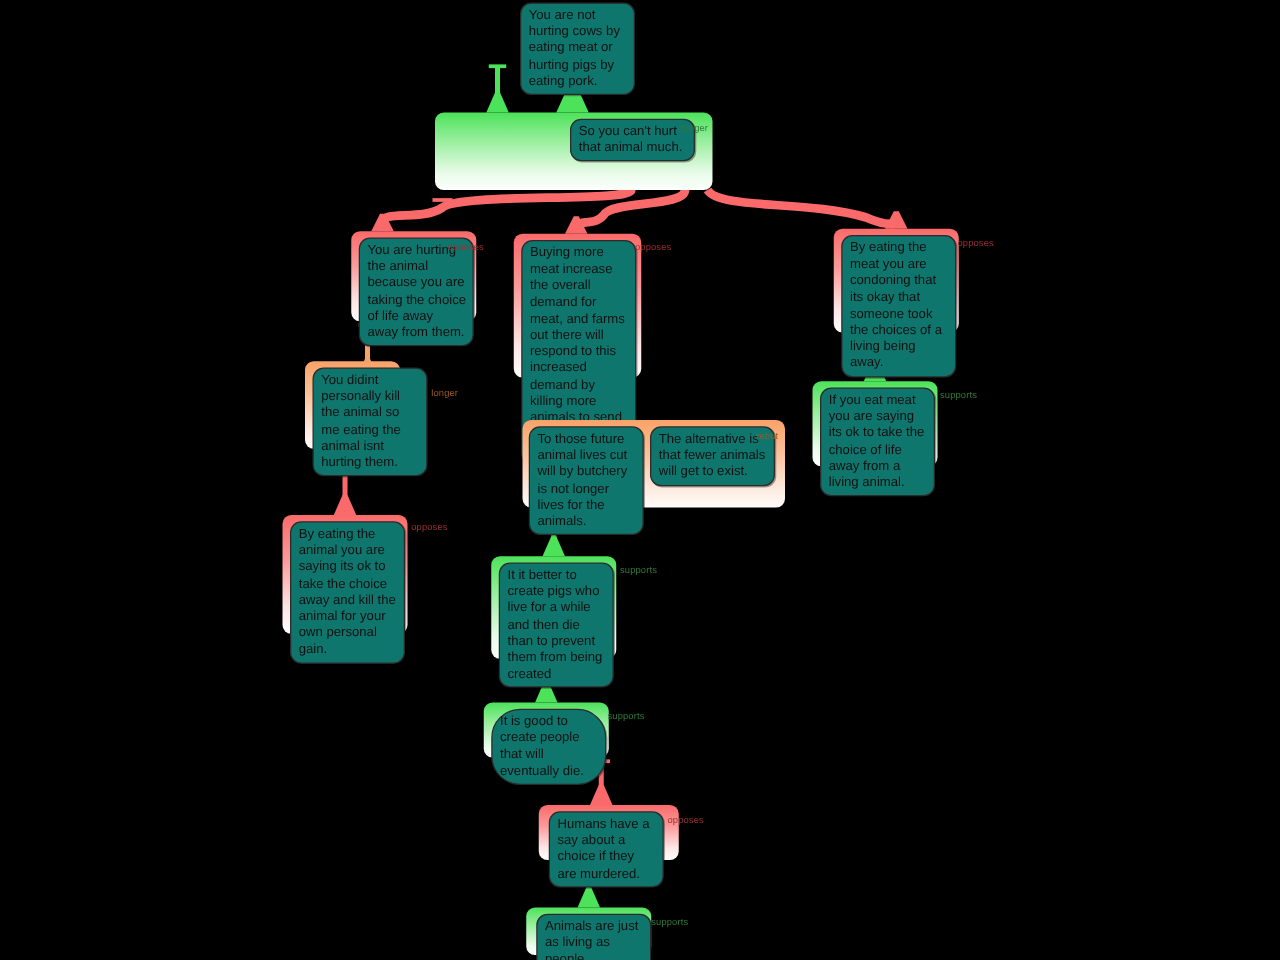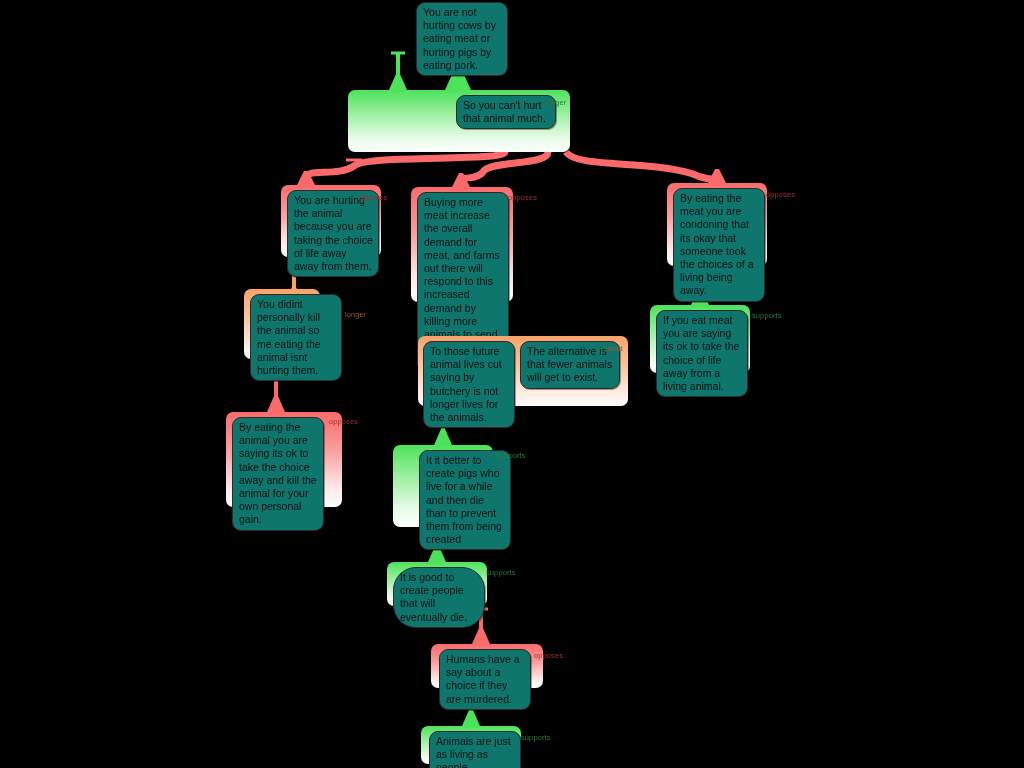--- a/index.html
+++ b/index.html
@@ -122,35 +122,35 @@
     </div>
     <div class="rel support" style="left: 545px; top: 98px;">longer</div>
     <div class="node oppose" style="left: 256px; top: 185px; width: 100px; height: 72px; margin-left: 25px;">
       <div class="card" style="left: 6px; top: 5px; width: 92px; min-height: 68px;">You are hurting the animal because you are taking the choice of life away away from them.</div>
     </div>
     <div class="rel oppose" style="left: 358px; top: 193px;">opposes</div>
     <div class="node rebut" style="left: 244px; top: 289px; width: 76px; height: 70px;">
       <div class="card" style="left: 6px; top: 5px; width: 92px; min-height: 68px;">You didint personally kill the animal so me eating the animal isnt hurting them.</div>
     </div>
     <div class="rel rebut" style="left: 345px; top: 310px;">longer</div>
-    <div class="node oppose" style="left: 226px; top: 412px; width: 116px; height: 95px;">
+    <div class="node oppose" style="left: 226px; top: 412px; width: 100px; height: 95px;">
       <div class="card" style="left: 6px; top: 5px; width: 92px; min-height: 96px;">By eating the animal you are saying its ok to take the choice away and kill the animal for your own personal gain.</div>
     </div>
     <div class="rel oppose" style="left: 329px; top: 417px;">opposes</div>
     <div class="node oppose" style="left: 411px; top: 187px; width: 102px; height: 115px;">
       <div class="card" style="left: 6px; top: 5px; width: 92px; min-height: 114px;">Buying more meat increase the overall demand for meat, and farms out there will respond to this increased demand by killing more animals to send to grocery stores.</div>
     </div>
     <div class="rel oppose" style="left: 508px; top: 193px;">opposes</div>
     <div class="node rebut" style="left: 418px; top: 336px; width: 210px; height: 70px;">
-      <div class="card" style="left: 5px; top: 5px; width: 92px; min-height: 68px;">To those future animal lives cut saying by butchery is not longer lives for the animals.</div>
+      <div class="card" style="left: 5px; top: 5px; width: 92px; min-height: 68px;">To those future animal lives cut will by butchery is not longer lives for the animals.</div>
       <div class="card" style="left: 102px; top: 5px; width: 100px; min-height: 38px;">The alternative is that fewer animals will get to exist.</div>
     </div>
     <div class="rel rebut" style="left: 605px; top: 344px;">rebut</div>
     <div class="node support" style="left: 393px; top: 445px; width: 100px; height: 82px;">
-      <div class="card" style="left: 6px; top: 5px; width: 92px; min-height: 82px; margin-left: 20px;">It it better to create pigs who live for a while and then die than to prevent them from being created</div>
+      <div class="card" style="left: 6px; top: 5px; width: 92px; min-height: 82px;">It it better to create pigs who live for a while and then die than to prevent them from being created</div>
     </div>
     <div class="rel support" style="left: 496px; top: 451px;">supports</div>
     <div class="node support" style="left: 387px; top: 562px; width: 100px; height: 44px;">
       <div class="card" style="left: 6px; top: 5px; width: 92px; min-height: 42px; border-radius: 23px;">It is good to create people that will eventually die.</div>
     </div>
     <div class="rel support" style="left: 486px; top: 568px;">supports</div>
     <div class="node oppose" style="left: 431px; top: 644px; width: 112px; height: 44px;">
       <div class="card" style="left: 8px; top: 5px; width: 92px; min-height: 42px;">Humans have a say about a choice if they are murdered.</div>
     </div>
     <div class="rel oppose" style="left: 534px; top: 651px;">opposes</div>

